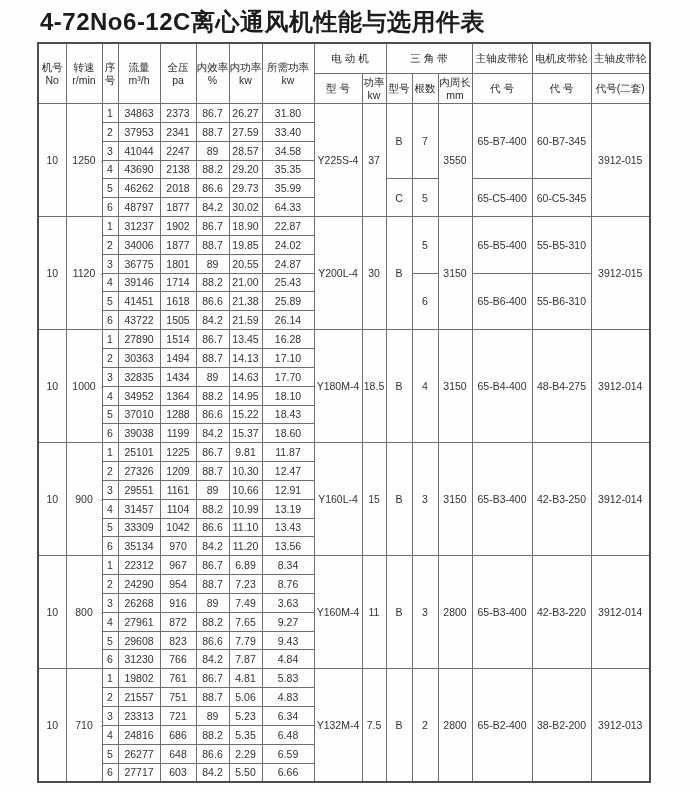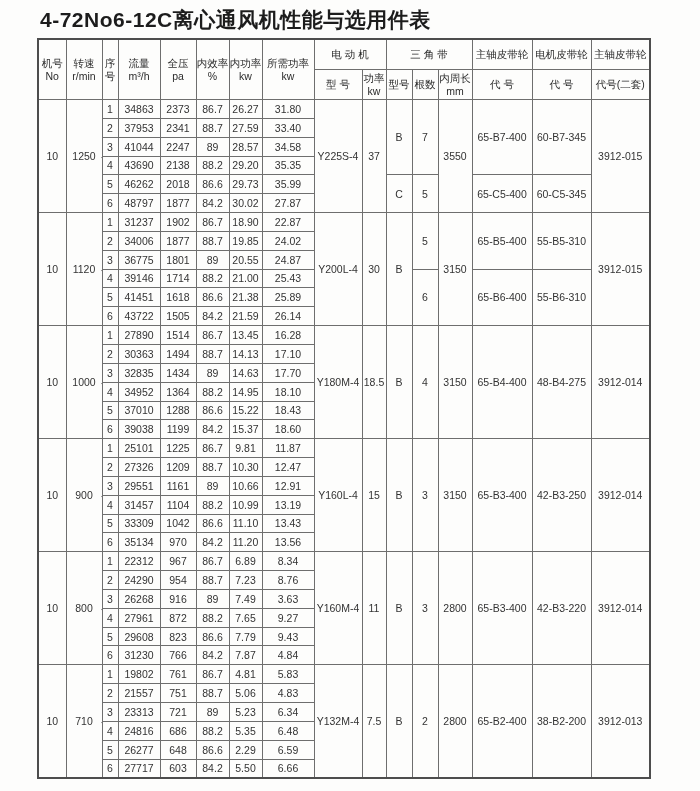--- a/index.html
+++ b/index.html
@@ -8,21 +8,21 @@
     width: 700px;
     height: 791px;
     background: #fdfdfc;
     font-family: "Liberation Sans", "DejaVu Sans", sans-serif;
     color: #2e2e2e;
     overflow: hidden;
   }
   .page { padding: 4px 0 0 0; }
   h1.title {
     margin: 2px 0 4px 40px;
-    font-size: 21px;
+    font-size: 24px;
     font-weight: bold;
     color: #1c1c1c;
     letter-spacing: 0.5px;
   }
   table.spec {
     border-collapse: collapse;
     table-layout: fixed;
     width: 612px;
     margin-left: 37px;
     border: 2px solid #4d4d4d;
@@ -174,21 +174,21 @@
           <td rowspan="2">5</td>
           <td rowspan="2">65-C5-400</td>
           <td rowspan="2">60-C5-345</td>
         </tr>
         <tr>
           <td>6</td>
           <td>48797</td>
           <td>1877</td>
           <td>84.2</td>
           <td>30.02</td>
-          <td>27.87</td>
+          <td>64.33</td>
         </tr>
         <tr>
           <td rowspan="6">10</td>
           <td rowspan="6" class="speed-cell">1120<span class="brace">{</span></td>
           <td>1</td>
           <td>31237</td>
           <td>1902</td>
           <td>86.7</td>
           <td>18.90</td>
           <td>22.87</td>

